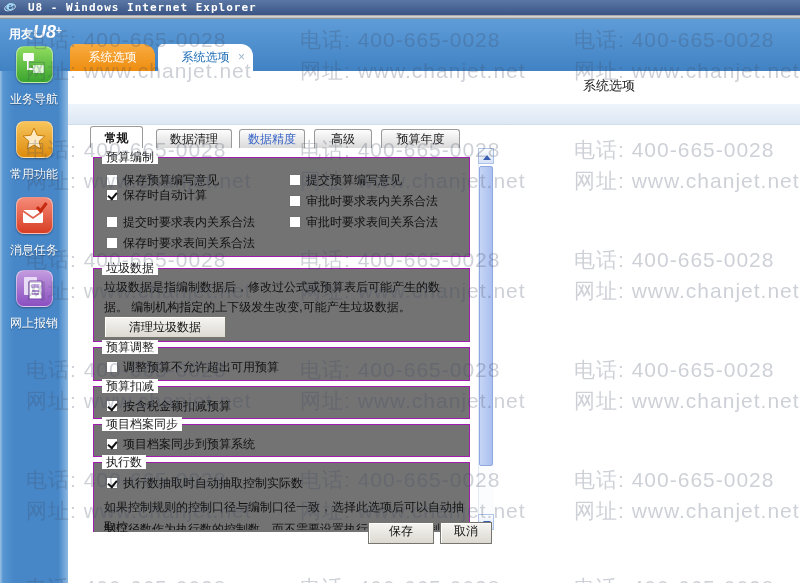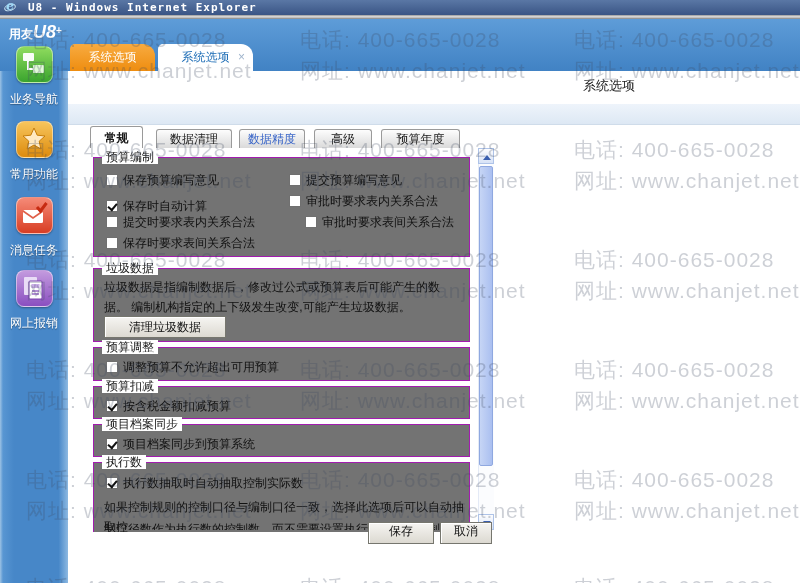--- a/index.html
+++ b/index.html
@@ -180,41 +180,41 @@
     </div>
 
     <div class="scrollpane">
 
       <div class="group" style="top:7px; height:100px;">
         <span class="group-label">预算编制</span>
         <div class="cbrow" style="left:12px; top:14px;">
           <span class="cb"></span>
           <span>保存预算编写意见</span>
         </div>
-        <div class="cbrow" style="left:12px; top:40px;">
+        <div class="cbrow" style="left:12px; top:29px;">
           <span class="cb checked"></span>
           <span>保存时自动计算</span>
         </div>
         <div class="cbrow" style="left:12px; top:56px;">
           <span class="cb"></span>
           <span>提交时要求表内关系合法</span>
         </div>
         <div class="cbrow" style="left:12px; top:77px;">
           <span class="cb"></span>
           <span>保存时要求表间关系合法</span>
         </div>
         <div class="cbrow" style="left:195px; top:14px;">
           <span class="cb"></span>
           <span>提交预算编写意见</span>
         </div>
         <div class="cbrow" style="left:195px; top:35px;">
           <span class="cb"></span>
           <span>审批时要求表内关系合法</span>
         </div>
-        <div class="cbrow" style="left:195px; top:56px;margin-left:16px;">
+        <div class="cbrow" style="left:195px; top:56px;">
           <span class="cb"></span>
           <span>审批时要求表间关系合法</span>
         </div>
       </div>
 
       <div class="group" style="top:118px; height:74px;">
         <span class="group-label">垃圾数据</span>
         <div class="gdesc" style="left:10px; top:8px; width:358px;">垃圾数据是指编制数据后，修改过公式或预算表后可能产生的数据。 编制机构指定的上下级发生改变,可能产生垃圾数据。</div>
         <div class="gbtn" style="left:10px; top:47px; width:122px; height:22px; line-height:20px;">清理垃圾数据</div>
       </div>

